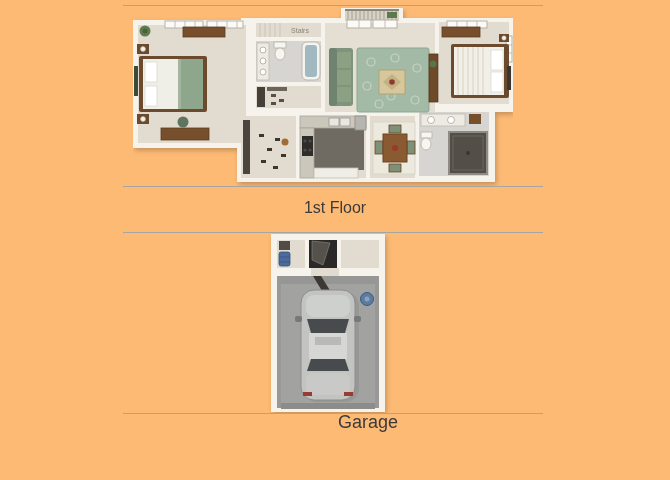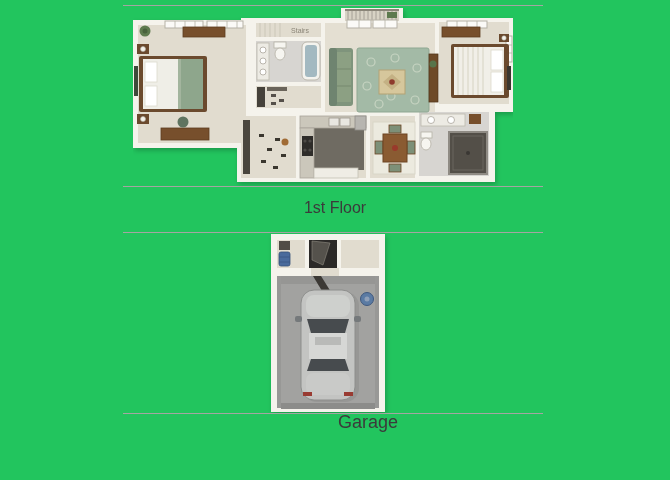--- a/index.html
+++ b/index.html
@@ -1,17 +1,17 @@
 <!DOCTYPE html>
 <html><head>
 <meta charset="utf-8">
 <style>
   html,body{margin:0;padding:0;background:#ffffff;}
   .canvas{
-    position:relative;width:670px;height:480px;background:#22c55e;
+    position:relative;width:670px;height:480px;background:#fdba74;
     font-family:"Liberation Sans",sans-serif;overflow:hidden;
   }
   .divider{position:absolute;left:123px;width:420px;height:1px;background:#a5a5a2;}
   #divider-top{top:5px;}
   #divider-mid-upper{top:186px;}
   #divider-mid-lower{top:232px;}
   #divider-bottom{top:413px;}
   .caption{position:absolute;left:0;width:670px;text-align:center;color:#3b3b3b;}
   #caption-first-floor{top:199px;font-size:16px;}
   #caption-garage{top:412px;font-size:18px;padding-left:33px;}

